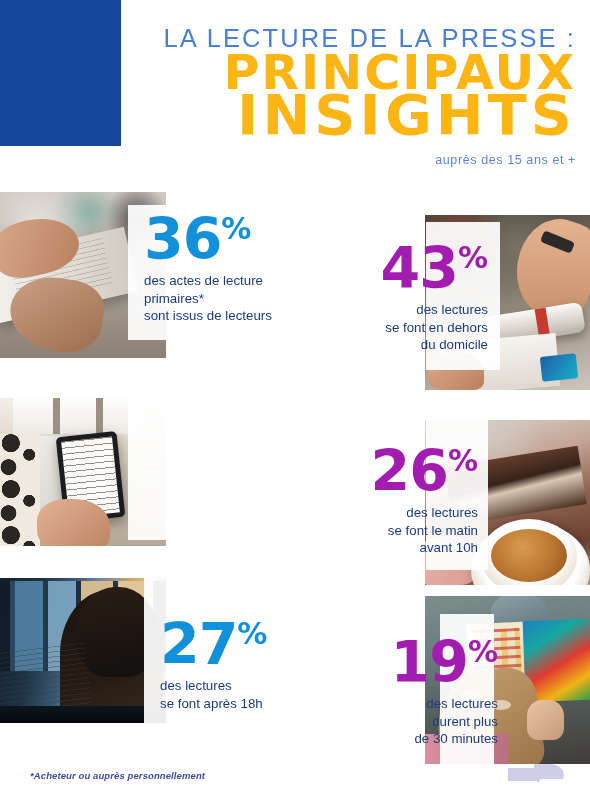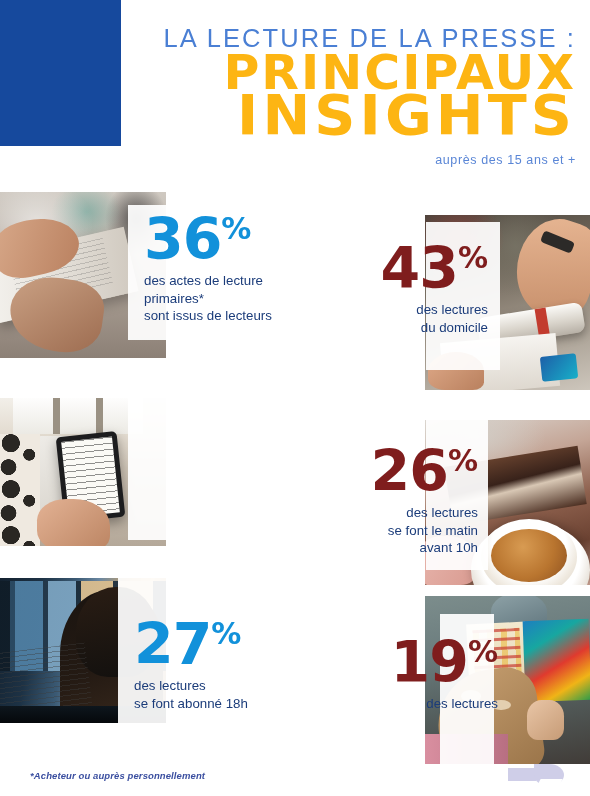--- a/index.html
+++ b/index.html
@@ -342,42 +342,42 @@
   }
   .stat-desc {
     font-family: "Liberation Sans", sans-serif;
     font-size: 13.3px;
     line-height: 17.5px;
     color: #1B3C7A;
     margin-top: 7px;
     white-space: nowrap;
   }
   .light .stat-num { color: #1291DA; }
-  .dark  .stat-num { color: #7f1d1d; }
+  .dark  .stat-num { color: #a21caf; }
   .align-right { text-align: right; }
   .align-left  { text-align: left; }
 
   
   #stat-36 { left: 128px; top: 205px; width: 175px; height: 135px; }
   #stat-36 .stat-panel   { left: 0; top: 0; width: 57px; height: 135px; }
   #stat-36 .stat-content { left: 16px; top: 8px; }
 
   #stat-43 { left: 310px; top: 242px; width: 190px; height: 130px; }
   #stat-43 .stat-panel   { left: 116px; top: -20px; width: 74px; height: 148px; }
   #stat-43 .stat-content { left: 0; top: 0; width: 178px; }
 
   #stat-10 { left: 128px; top: 408px; width: 200px; height: 130px; }
   #stat-10 .stat-panel   { left: 0; top: -10px; width: 46px; height: 142px; }
   #stat-10 .stat-content { left: 16px; top: 5px; }
 
   #stat-26 { left: 310px; top: 445px; width: 190px; height: 130px; }
   #stat-26 .stat-panel   { left: 116px; top: -25px; width: 62px; height: 150px; }
   #stat-26 .stat-content { left: 0; top: 0; width: 168px; }
 
-  #stat-27 { left: 118px; top: 613px; width: 185px; height: 115px; }
+  #stat-27 { left: 144px; top: 613px; width: 185px; height: 115px; }
   #stat-27 .stat-panel   { left: 0; top: -35px; width: 52px; height: 150px; }
   #stat-27 .stat-content { left: 16px; top: 5px; }
 
   #stat-19 { left: 330px; top: 636px; width: 190px; height: 122px; }
   #stat-19 .stat-panel   { left: 110px; top: -22px; width: 54px; height: 150px; }
   #stat-19 .stat-content { left: 0; top: 0; width: 168px; }
 
   
   .footnote {
     position: absolute;
@@ -454,20 +454,21 @@
       <div class="mg-nails"></div>
     </div>
   </div>
 
   <div class="stat dark" id="stat-43">
     <div class="stat-panel"></div>
     <div class="stat-content align-right">
       <div class="stat-num"><span>43</span><span class="pct">%</span></div>
       <div class="stat-desc">
         <div>des lectures</div>
+        <div>se font en dehors</div>
         <div>du domicile</div>
       </div>
     </div>
   </div>
 
   <div class="photo" id="photo-ereader" style="left:0px; top:398px; width:166px; height:148px;">
     <div class="ph-inner">
       <div class="er-win"></div>
       <div class="er-lap"></div>
       <div class="er-pattern"></div>
@@ -513,21 +514,21 @@
       <div class="bs-bar"></div>
     </div>
   </div>
 
   <div class="stat light" id="stat-27">
     <div class="stat-panel"></div>
     <div class="stat-content align-left">
       <div class="stat-num"><span>27</span><span class="pct">%</span></div>
       <div class="stat-desc">
         <div>des  lectures</div>
-        <div>se font abonné 18h</div>
+        <div>se font après 18h</div>
       </div>
     </div>
   </div>
 
   <div class="photo" id="photo-comic" style="left:425px; top:596px; width:165px; height:168px;">
     <div class="ph-inner">
       <div class="cm-beanie"></div>
       <div class="cm-magleft"></div>
       <div class="cm-magright"></div>
       <div class="cm-knee"></div>
@@ -537,20 +538,22 @@
       <div class="cm-pink"></div>
     </div>
   </div>
 
   <div class="stat dark" id="stat-19">
     <div class="stat-panel"></div>
     <div class="stat-content align-right">
       <div class="stat-num"><span>19</span><span class="pct">%</span></div>
       <div class="stat-desc">
         <div>des lectures</div>
+        <div>durent plus</div>
+        <div>de 30 minutes</div>
       </div>
     </div>
   </div>
 
   <div class="footnote">*Acheteur ou auprès personnellement</div>
 
   <div class="logo-mark">
     <div class="lm-bar"></div>
     <div class="lm-comma"></div>
     <div class="lm-tail"></div>

